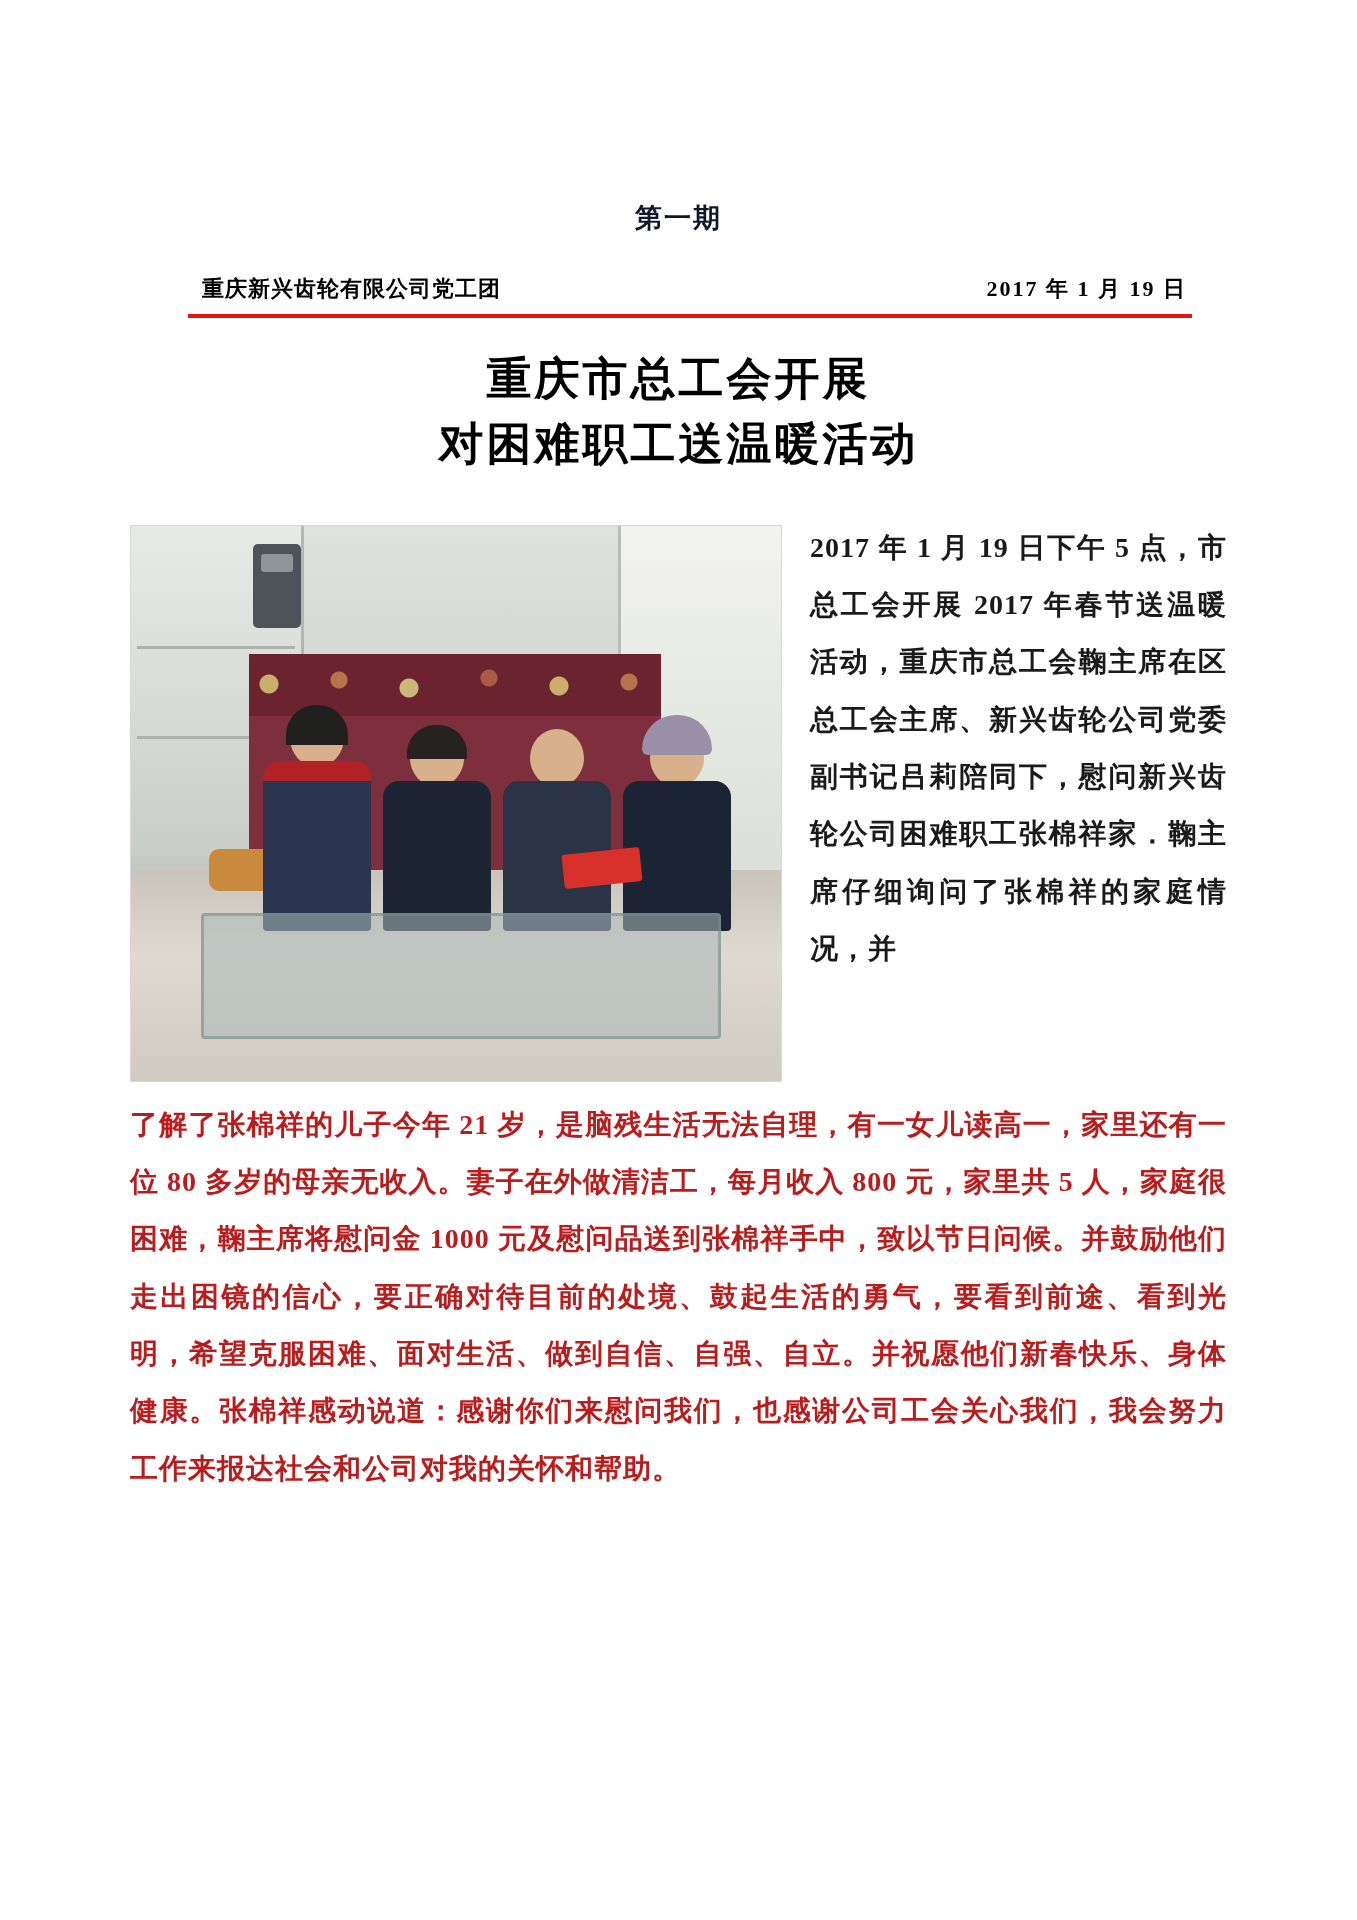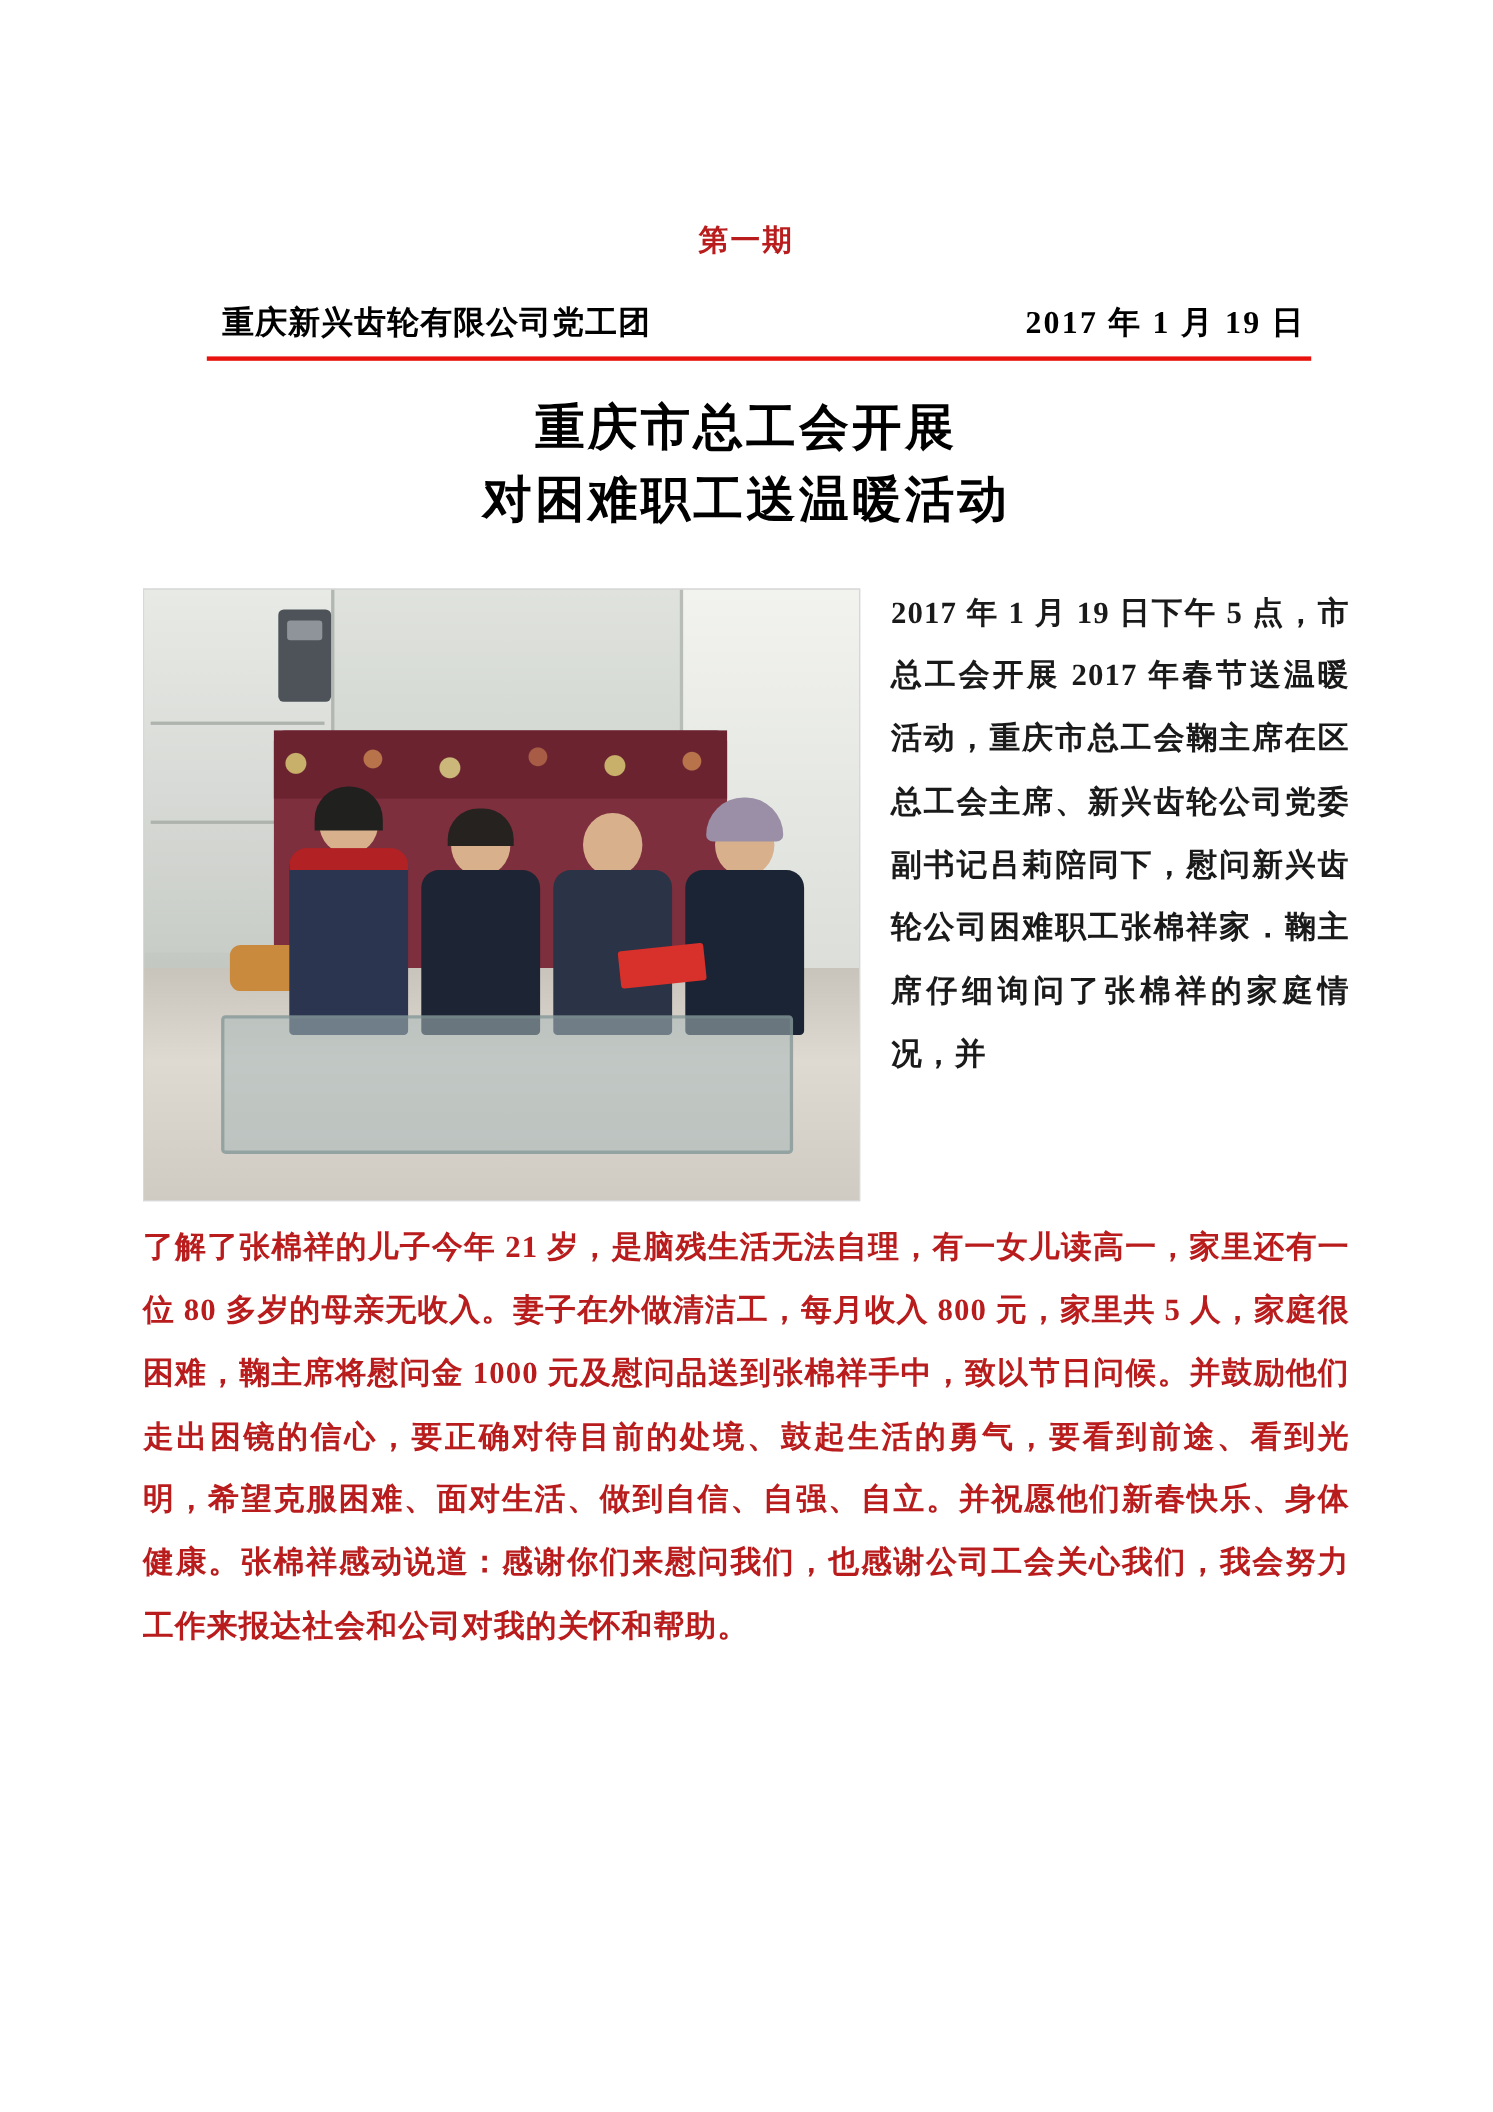--- a/index.html
+++ b/index.html
@@ -37,32 +37,32 @@
     text-indent: 130px;
     white-space: nowrap;
     -webkit-text-stroke: 2px #e8120e;
   }
   .issue-no {
     margin-top: 50px;
     font-family: "DejaVu Sans", sans-serif;
     font-weight: bold;
     font-size: 27px;
     letter-spacing: 2px;
-    color: #b91c1c;
+    color: #0f172a;
   }
   
   .issuer-row {
     margin-top: 38px;
     display: flex;
     align-items: flex-end;
     justify-content: space-between;
     padding: 0 40px 0 72px;
     font-family: "DejaVu Sans", sans-serif;
     font-weight: bold;
-    font-size: 29px;
+    font-size: 22px;
     letter-spacing: 1px;
     color: #000;
   }
   .issuer-date {
     font-family: Liberation Serif, serif;
     font-weight: bold;
     letter-spacing: 2px;
   }
   .red-rule {
     margin: 10px 35px 0 58px;

